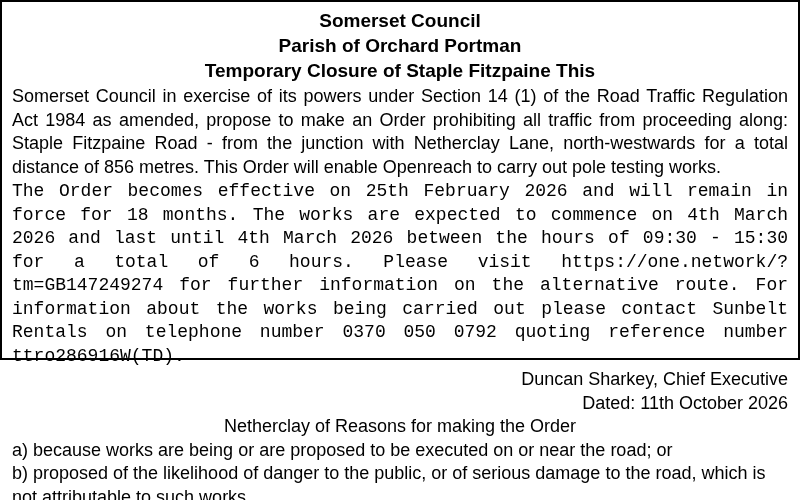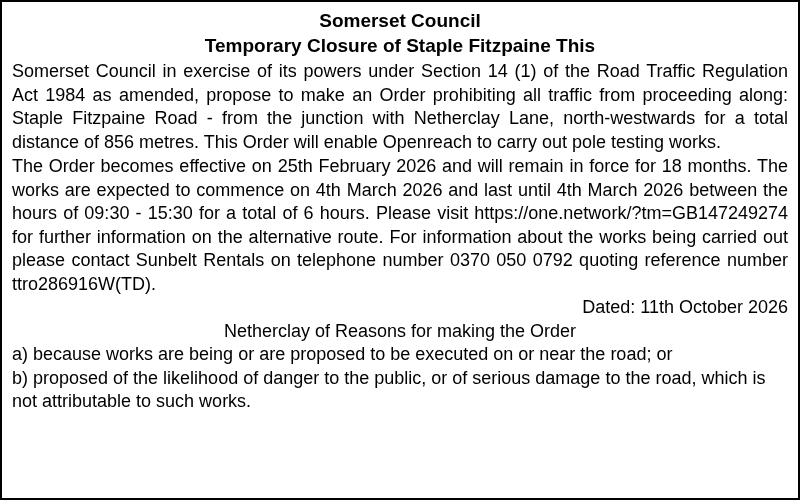--- a/index.html
+++ b/index.html
@@ -10,21 +10,21 @@
   body {
     width: 800px;
     height: 500px;
     font-family: "Liberation Sans", sans-serif;
     color: #000000;
     overflow: hidden;
   }
   .notice {
     box-sizing: border-box;
     width: 800px;
-    height: 500px;
+    height: 360px;
     border: 2px solid #000000;
     padding: 6px 10px 0 10px;
     background: #ffffff;
   }
   .heading {
     text-align: center;
     font-weight: bold;
     font-size: 19px;
     line-height: 23px;
     margin: 0;
@@ -33,21 +33,21 @@
   .heading.h2 { margin-top: 2px; }
   .heading.h3 { margin-top: 2px; margin-bottom: 3px; }
   .para {
     font-size: 18px;
     line-height: 23.5px;
     text-align: justify;
     text-justify: inter-word;
     margin: 0;
     padding: 0;
   }
-  .para + .para { margin-top: 1px; }
+  .para + .para { margin-top: 1px; font-family: Liberation Mono, monospace; }
   .sign {
     font-size: 18px;
     line-height: 23.5px;
     text-align: right;
     margin: 0;
   }
   .center-line {
     font-size: 18px;
     line-height: 23.5px;
     text-align: center;
@@ -58,24 +58,26 @@
     line-height: 23.5px;
     text-align: left;
     margin: 0;
   }
 </style>
 </head>
 <body>
 
 <div class="notice">
   <div class="heading h1">Somerset Council</div>
+  <div class="heading h2">Parish of Orchard Portman</div>
   <div class="heading h3">Temporary Closure of Staple Fitzpaine This</div>
 
   <p class="para">Somerset Council in exercise of its powers under Section 14 (1) of the Road Traffic Regulation Act 1984 as amended, propose to make an Order prohibiting all traffic from proceeding along: Staple Fitzpaine Road - from the junction with Netherclay Lane, north-westwards for a total distance of 856 metres. This Order will enable Openreach to carry out pole testing works.</p>
   <p class="para">The Order becomes effective on 25th February 2026 and will remain in force for 18 months. The works are expected to commence on 4th March 2026 and last until 4th March 2026 between the hours of 09:30 - 15:30 for a total of 6 hours. Please visit https://one.network/?tm=GB147249274 for further information on the alternative route. For information about the works being carried out please contact Sunbelt Rentals on telephone number 0370 050 0792 quoting reference number ttro286916W(TD).</p>
 
+  <div class="sign">Duncan Sharkey, Chief Executive</div>
   <div class="sign">Dated: 11th October 2026</div>
 
   <div class="center-line">Netherclay of Reasons for making the Order</div>
 
   <div class="reasons">a) because works are being or are proposed to be executed on or near the road; or</div>
   <div class="reasons">b) proposed of the likelihood of danger to the public, or of serious damage to the road, which is not attributable to such works.</div>
 </div>
 
 </body></html>

